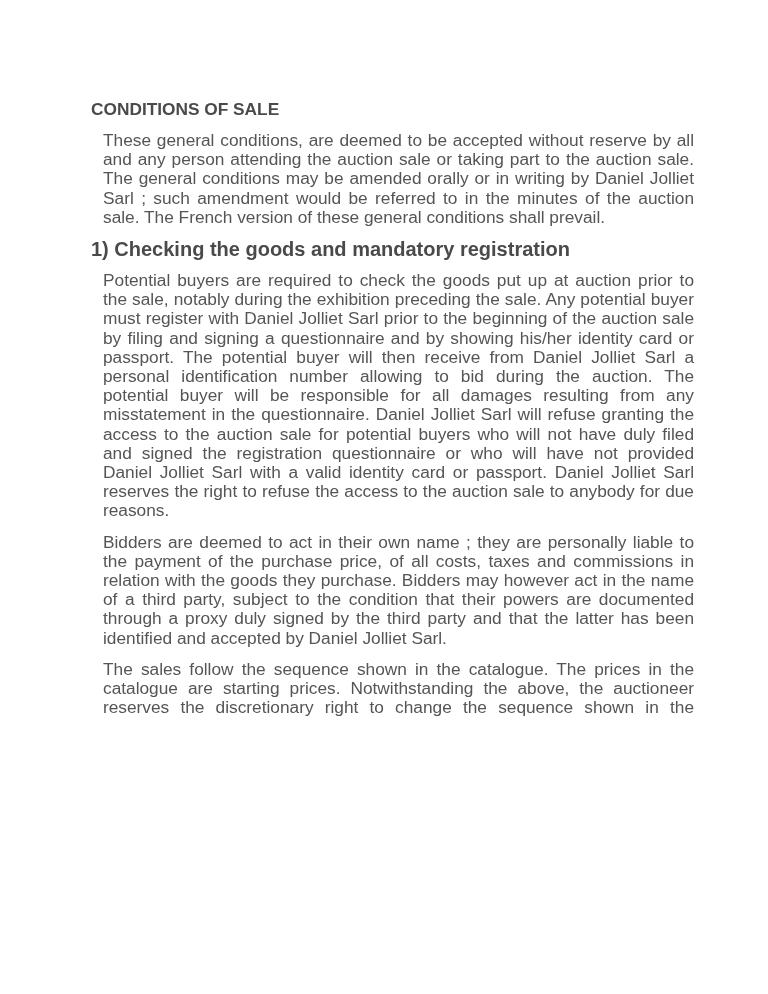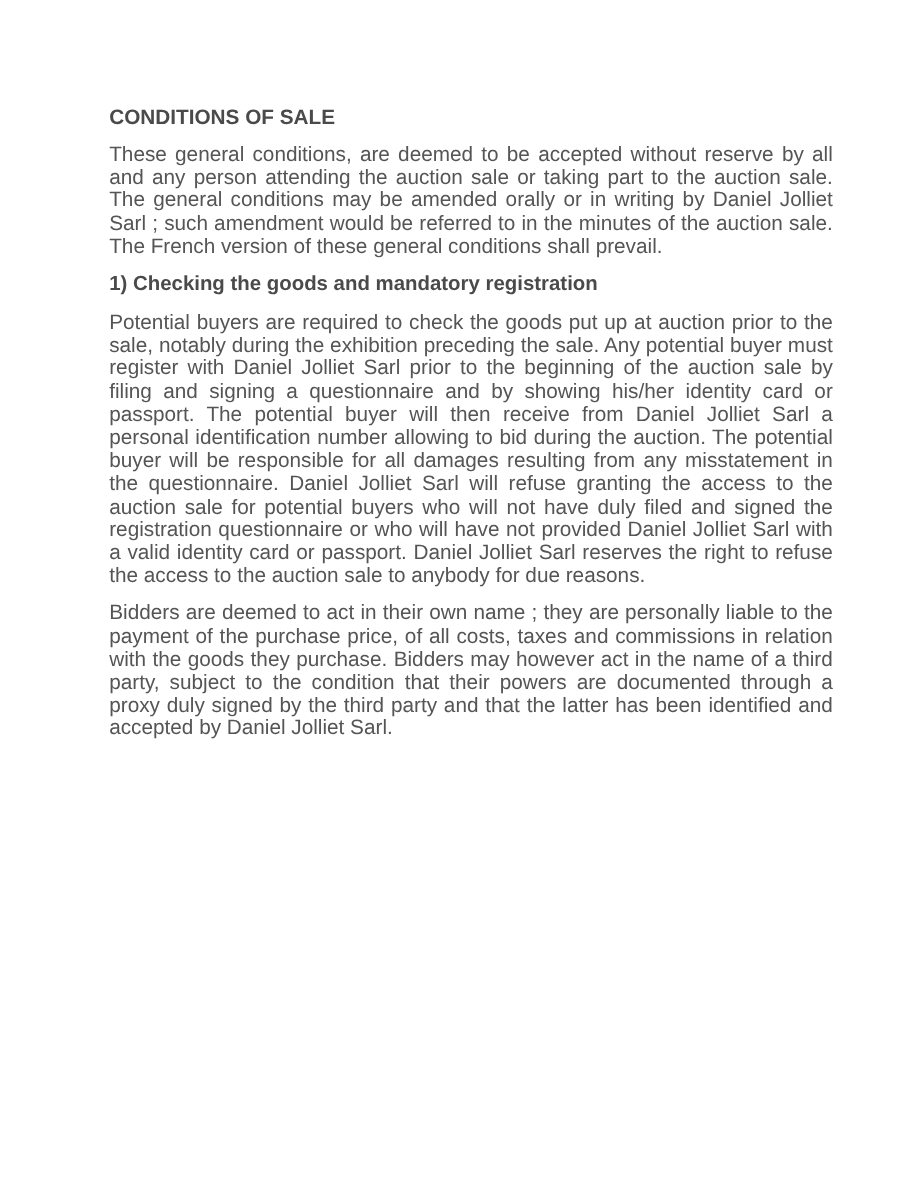--- a/index.html
+++ b/index.html
@@ -19,43 +19,44 @@
       top: 83px;
       width: 603px;
       font-family: "Liberation Sans", sans-serif;
       color: #555555;
       font-size: 17.3px;
       line-height: 19.2px;
     }
     .doc-title {
       font-weight: bold;
       color: #4a4a4a;
-      margin: 4px 0 12px 0;
+      margin: 16px 0 12px 0;
       font-size: 17.3px;
       line-height: 20px;
     }
     .section-heading {
       font-weight: bold;
       color: #4a4a4a;
       margin: 0 0 12px 0;
-      font-size: 17px;
+      font-size: 20px;
       line-height: 20px;
     }
     .para {
-      margin: 0 0 12px 0;
+      margin: 0 0 12px 12px;
       text-align: justify;
       text-align-last: left;
     }
   </style>
 </head>
 <body>
 
 <div class="page">
   <div class="doc-title">CONDITIONS OF SALE</div>
   <p class="para">These general conditions, are deemed to be accepted without reserve by all and any person attending the auction sale or taking part to the auction sale. The general conditions may be amended orally or in writing by Daniel Jolliet Sarl ; such amendment would be referred to in the minutes of the auction sale. The French version of these general conditions shall prevail.</p>
 
   <div class="section-heading">1) Checking the goods and mandatory registration</div>
   <p class="para">Potential buyers are required to check the goods put up at auction prior to the sale, notably during the exhibition preceding the sale. Any potential buyer must register with Daniel Jolliet Sarl prior to the beginning of the auction sale by filing and signing a questionnaire and by showing his/her identity card or passport. The potential buyer will then receive from Daniel Jolliet Sarl a personal identification number allowing to bid during the auction. The potential buyer will be responsible for all damages resulting from any misstatement in the questionnaire. Daniel Jolliet Sarl will refuse granting the access to the auction sale for potential buyers who will not have duly filed and signed the registration questionnaire or who will have not provided Daniel Jolliet Sarl with a valid identity card or passport. Daniel Jolliet Sarl reserves the right to refuse the access to the auction sale to anybody for due reasons.</p>
 
   <p class="para">Bidders are deemed to act in their own name ; they are personally liable to the payment of the purchase price, of all costs, taxes and commissions in relation with the goods they purchase. Bidders may however act in the name of a third party, subject to the condition that their powers are documented through a proxy duly signed by the third party and that the latter has been identified and accepted by Daniel Jolliet Sarl.</p>
 
 
+  <p class="para" style="text-align-last: justify;">The sales follow the sequence shown in the catalogue. The prices in the catalogue are starting prices. Notwithstanding the above, the auctioneer reserves the discretionary right to change the sequence shown in the</p>
 </div>
 
 </body></html>

